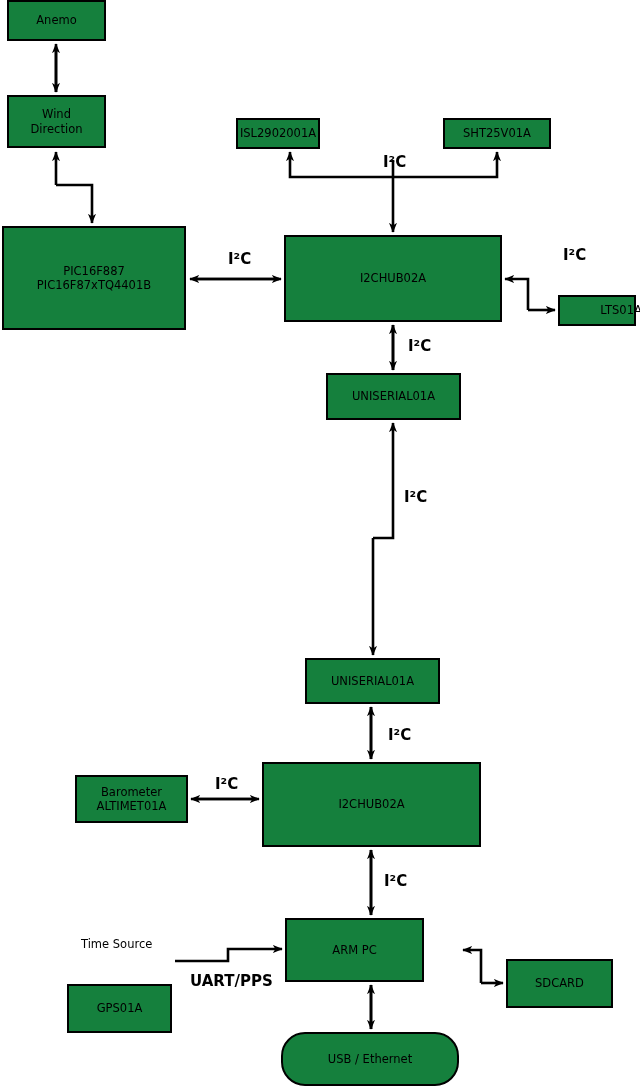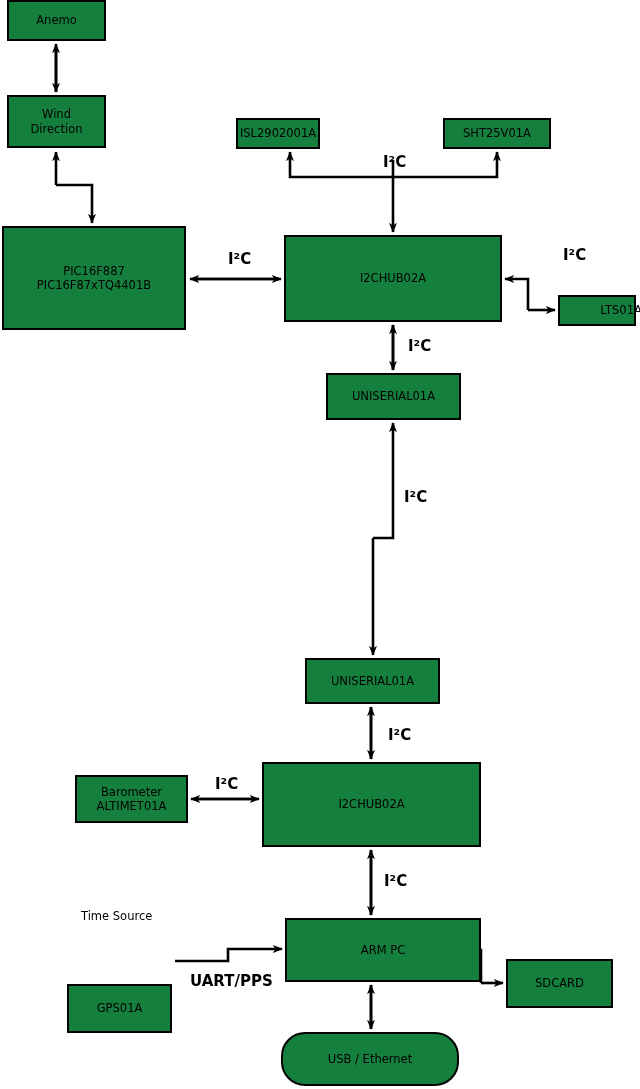--- a/index.html
+++ b/index.html
@@ -51,20 +51,21 @@
     z-index: 4;
     background: transparent;
     font-weight: bold;
   }
   .free-label {
     position: absolute;
     color: #000000;
     font-size: 11.5px;
     white-space: nowrap;
     z-index: 4;
+    margin-top: 28px;
   }
 </style>
 </head>
 <body>
 
 <div id="diagram">
 
   <svg id="wires" viewBox="0 0 640 1089" width="640" height="1089" xmlns="http://www.w3.org/2000/svg">
     <defs>
       <marker id="ah" markerWidth="12" markerHeight="12" refX="9.2" refY="4" orient="auto" markerUnits="userSpaceOnUse">
@@ -158,21 +159,21 @@
 
   <div class="node" style="left:75px; top:775px; width:113px; height:48px;">
     <span class="lbl">Barometer
 ALTIMET01A</span>
   </div>
 
   <div class="node" style="left:67px; top:984px; width:105px; height:49px;">
     <span class="lbl">GPS01A</span>
   </div>
 
-  <div class="node" style="left:285px; top:918px; width:196px; height:64px;">
+  <div class="node" style="left:285px; top:918px; width:139px; height:64px;">
     <span class="lbl">ARM PC</span>
   </div>
 
   <div class="node" style="left:506px; top:959px; width:107px; height:49px;">
     <span class="lbl">SDCARD</span>
   </div>
 
   <div class="node" style="left:281px; top:1032px; width:178px; height:54px;border-radius:24px;">
     <span class="lbl">USB / Ethernet</span>
   </div>

